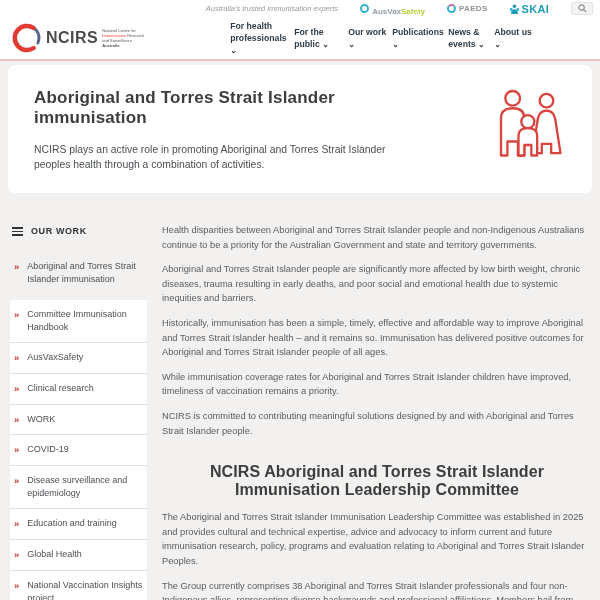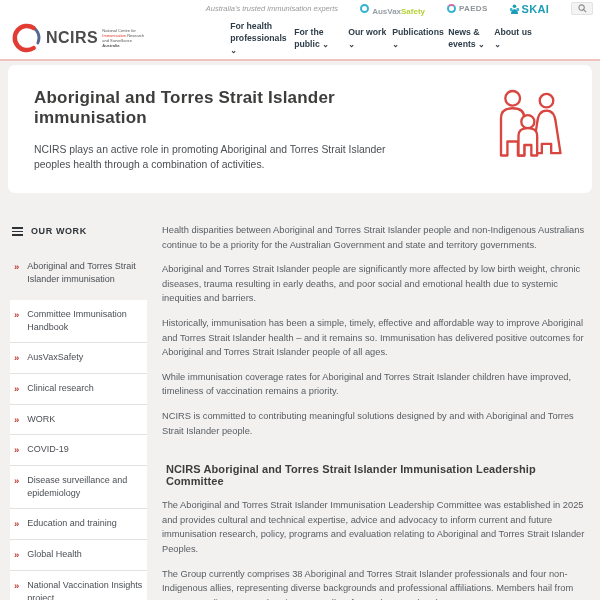--- a/index.html
+++ b/index.html
@@ -42,21 +42,21 @@
   .sidebar { width:137px; flex:none; }
   .sb-head { display:flex; align-items:center; gap:8px; padding:4px 0 14px 2px; }
   .sb-head .bars { display:inline-block; width:11px; }
   .sb-head .bars i { display:block; height:1.6px; background:#2e3338; margin:2px 0; }
   .sb-title { font-size:9px; font-weight:bold; letter-spacing:.6px; color:#2e3338; }
   .sb-item { display:flex; gap:8px; padding:8px 4px 8px 4px; background:#fff; border-bottom:1px solid #e3e2e1; font-size:9px; line-height:1.45; color:#4b4f54; cursor:pointer; }
   .sb-item.active { background:transparent; border-bottom:none; padding-bottom:14px; }
   .sb-item .arr { color:#c0392d; font-weight:bold; font-size:9.5px; flex:none; }
   .main { flex:1; padding-top:2px; }
   .main p { font-size:9.3px; line-height:1.57; color:#585d62; margin-bottom:10px; }
-  .main h2 { font-size:11px; color:#3d3d3c; margin:25px 4px 11px; letter-spacing:.1px; }
+  .main h2 { font-size:16px; color:#3d3d3c; margin:25px 4px 11px; letter-spacing:.1px;text-align:center; }
 
   svg { display:block; }
 </style>
 </head>
 <body>
 
 <div class="page">
 
   <div class="topbar">
     <span class="topbar-tagline">Australia's trusted immunisation experts</span>

